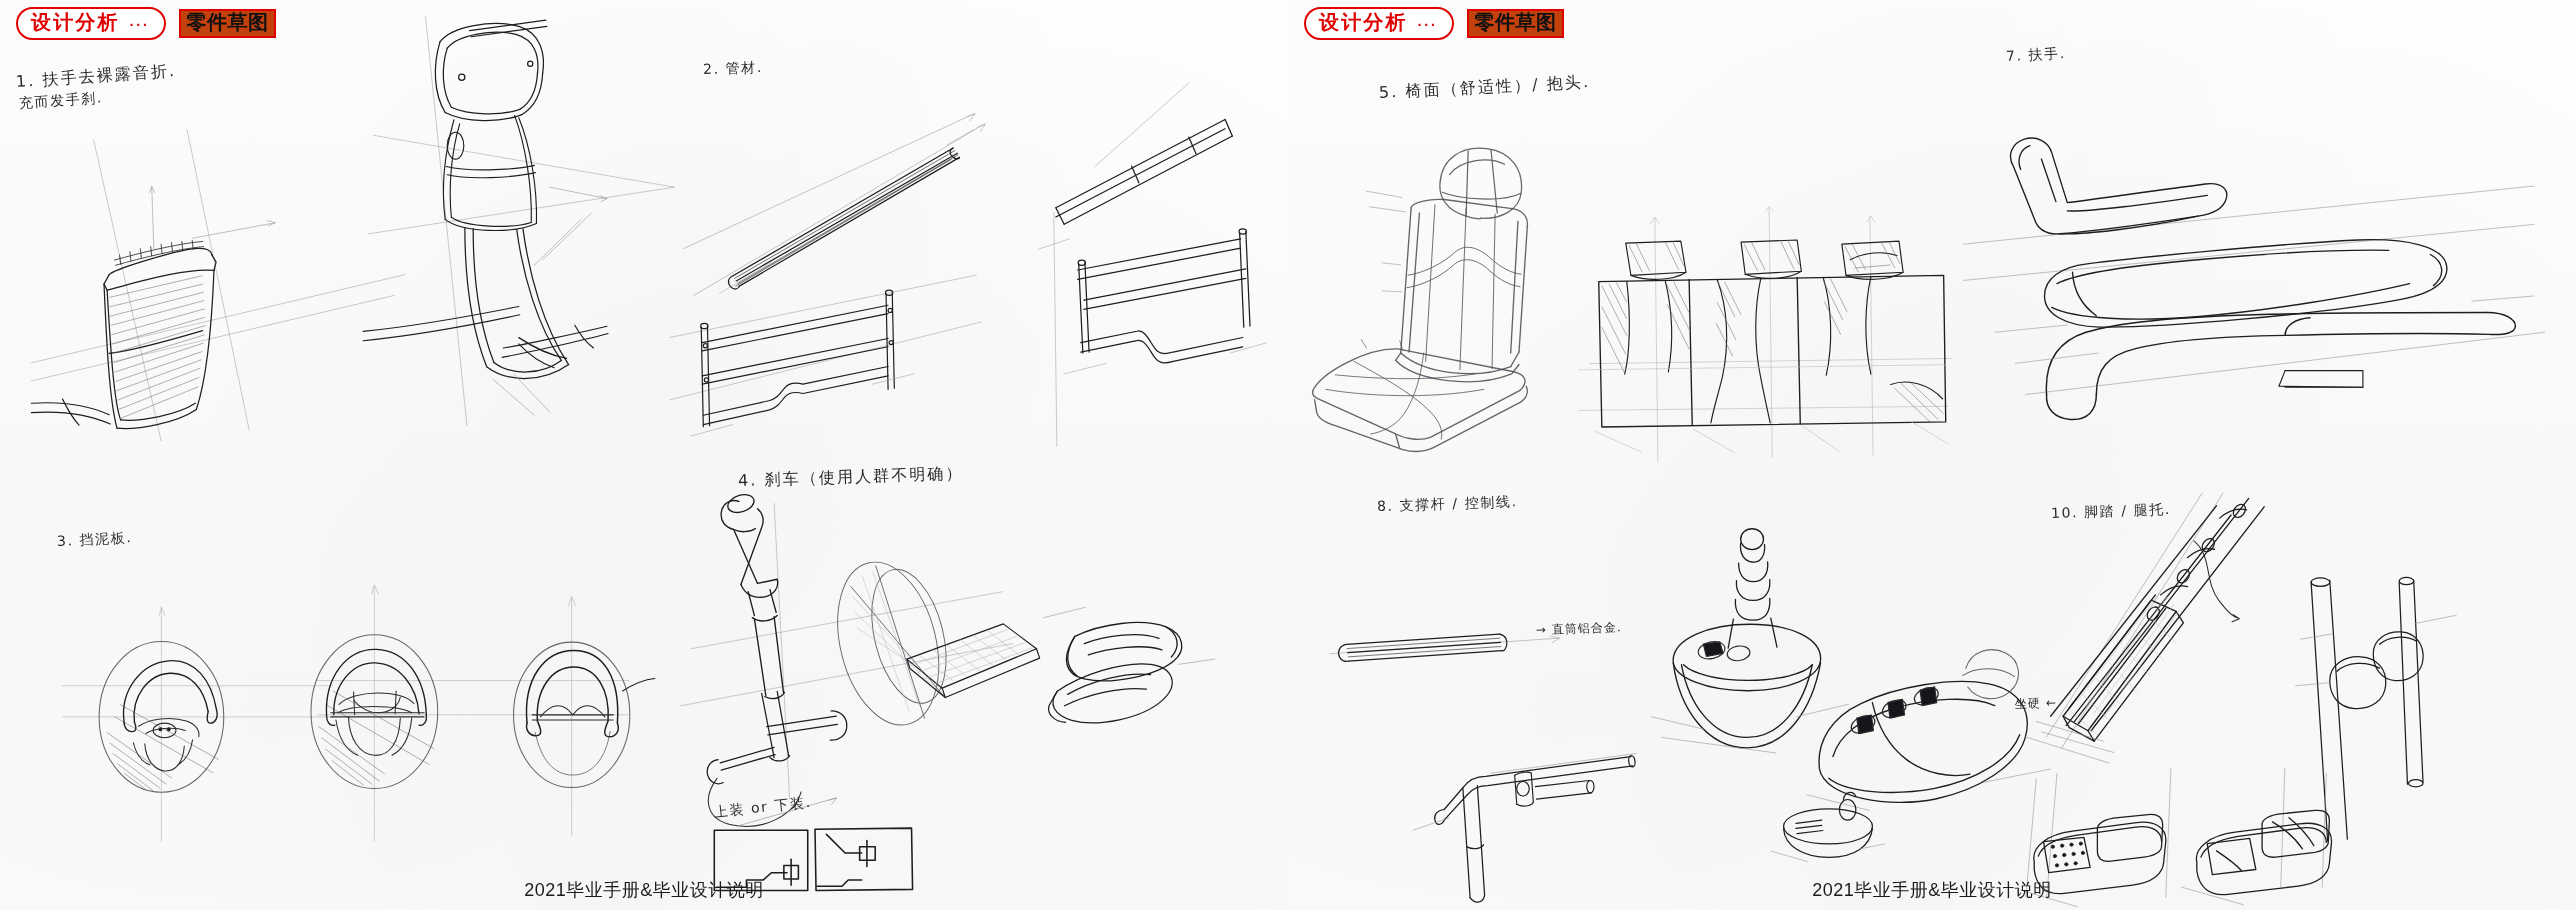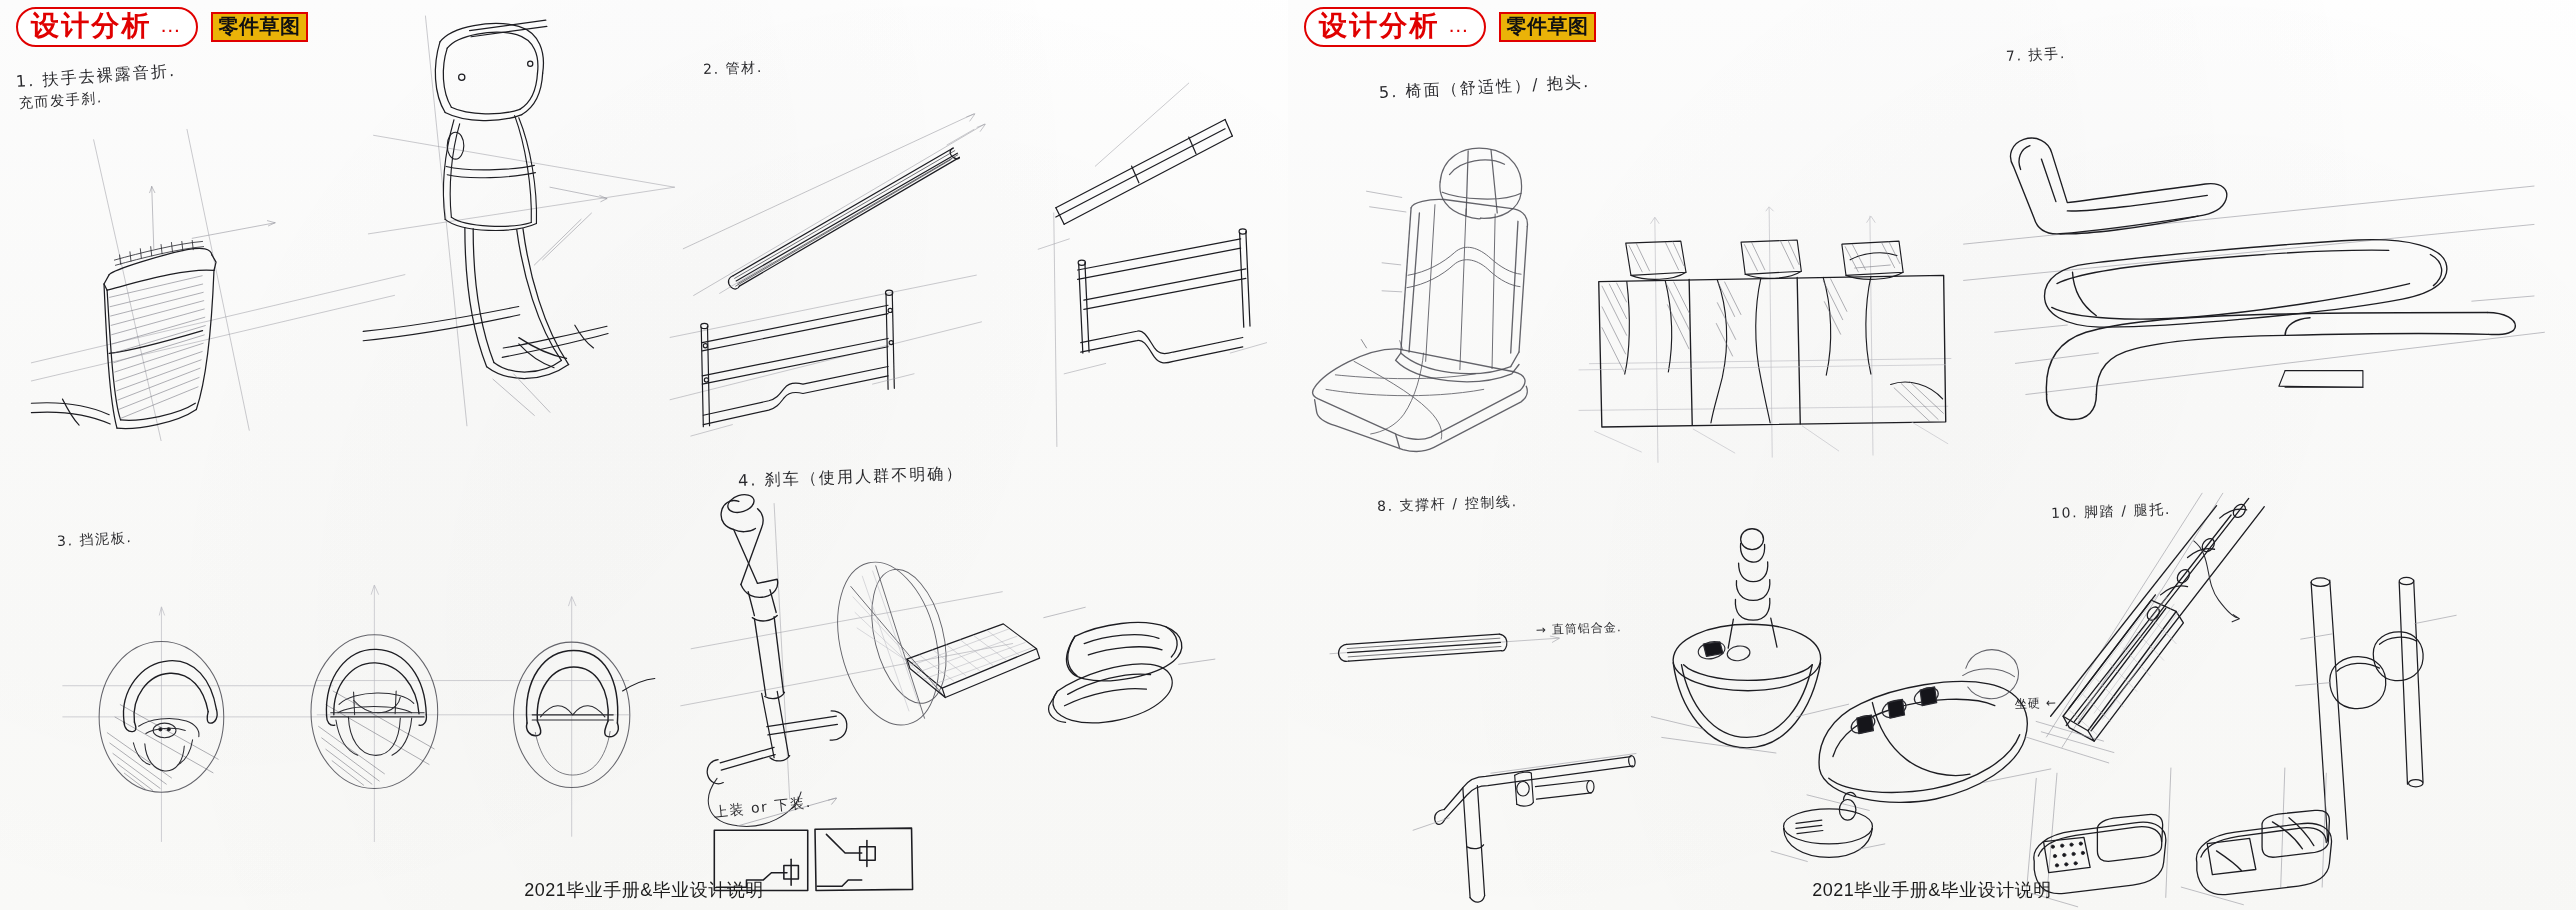--- a/index.html
+++ b/index.html
@@ -19,24 +19,24 @@
       linear-gradient(180deg,#ffffff 0%,#fcfcfb 45%,#fafaf8 100%);
   }
 
   
   .hdr{position:absolute;top:7.3px;left:15.6px;display:flex;align-items:center;gap:13.5px;z-index:9;}
   .badge{
     border:2.6px solid #e00000;border-radius:21px;
     padding:2.1px 13.5px 4.2px 13.5px;display:flex;align-items:baseline;gap:8.3px;
     background:#fff;
   }
-  .badge .t{color:#e00000;font-size:28px;font-weight:700;letter-spacing:2.1px;line-height:1.05;}
+  .badge .t{color:#e00000;font-size:20px;font-weight:700;letter-spacing:2.1px;line-height:1.05;}
   .badge .dots{color:#e00000;font-size:21px;letter-spacing:1.6px;line-height:1;position:relative;top:-3.1px;}
   .tagbox{
-    border:2.1px solid #e00000;background:#eab308;padding:1.6px 5.2px 3.1px 5.2px;
+    border:2.1px solid #e00000;background:#c2410c;padding:1.6px 5.2px 3.1px 5.2px;
   }
   .tagbox .t{color:#111;font-size:20px;font-weight:700;letter-spacing:0.5px;line-height:1.05;}
 
   
   .ftr{
     position:absolute;bottom:9.3px;left:0;width:100%;text-align:center;
     color:#1b1b1b;font-size:18px;letter-spacing:0.5px;z-index:9;
   }
 
   

